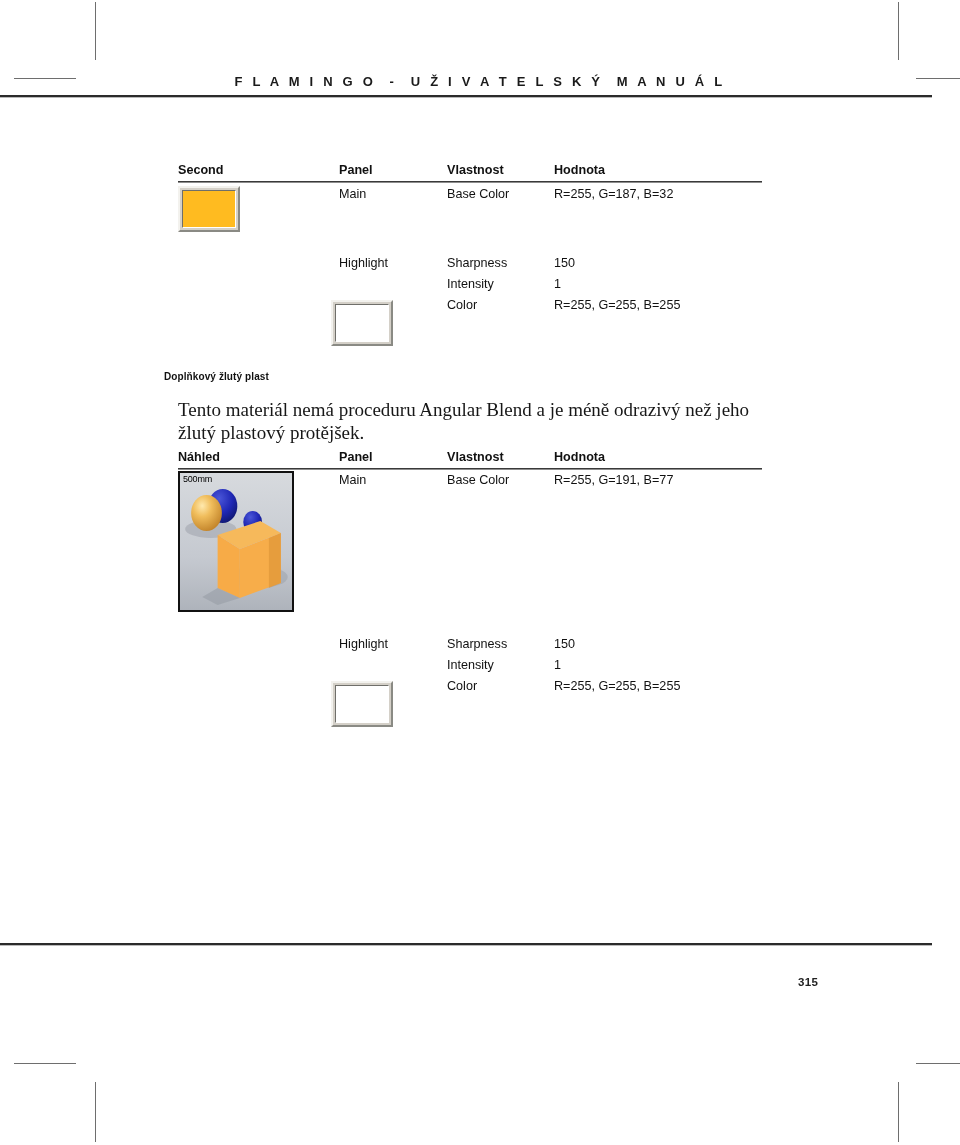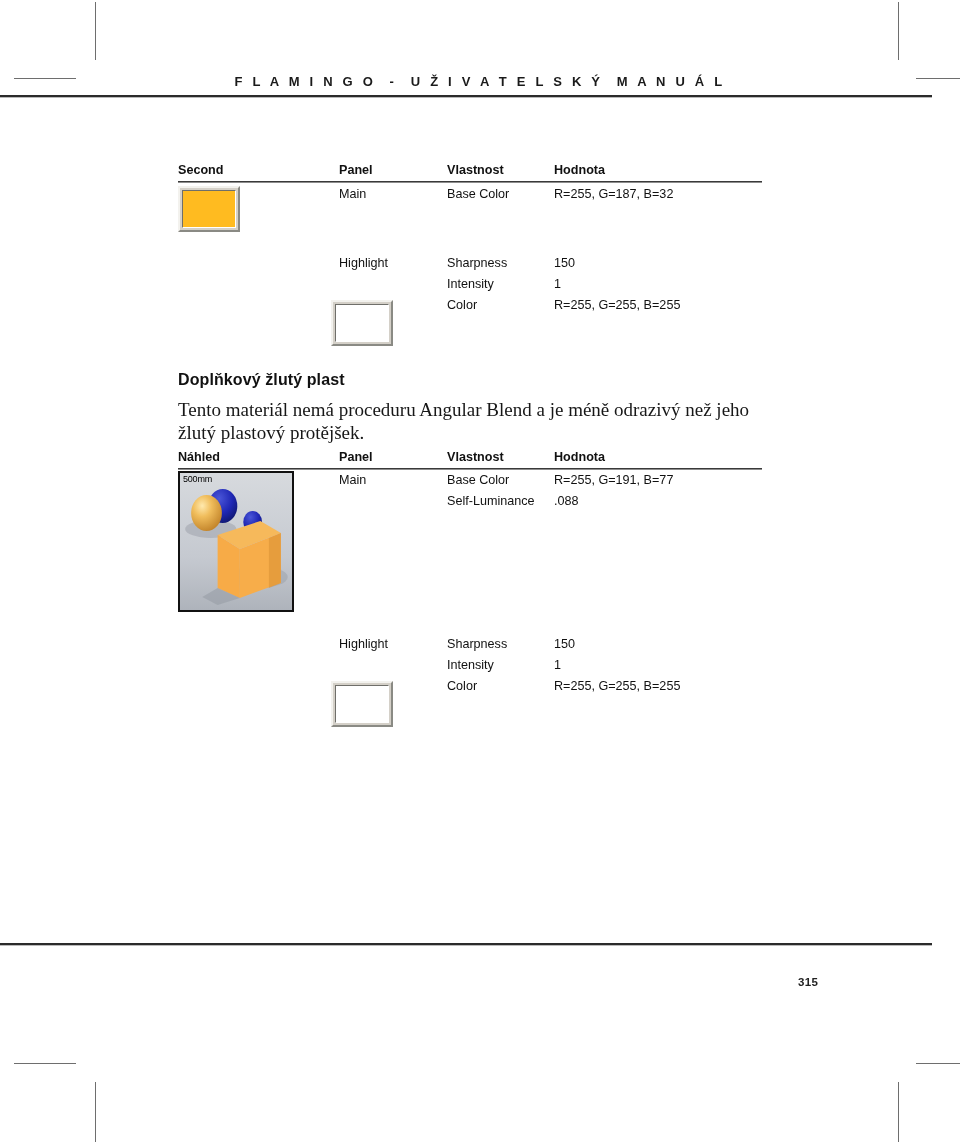--- a/index.html
+++ b/index.html
@@ -70,21 +70,21 @@
   }
   .swatch .inner{
     width:100%;height:100%;box-sizing:border-box;
     border-top:1px solid #6f6f6a;border-left:1px solid #6f6f6a;
     border-right:1px solid #ffffff;border-bottom:1px solid #ffffff;
   }
   .swatch .inner .fill{width:100%;height:100%;}
 
   
   .sec-heading{
-    position:absolute;left:178px;font-size:16px;font-weight:700;color:#111;
+    position:absolute;left:164px;font-size:10px;font-weight:700;color:#111;
     letter-spacing:.1px;
   }
   .body-text{
     position:absolute;left:178px;width:600px;
     font-family:"Liberation Serif", serif;
     font-size:19px;line-height:23px;color:#171717;
   }
 
   
   .thumb{
@@ -215,24 +215,20 @@
       <polygon points="44,115 70,125 44,132 26,124" fill="#8f959d" opacity="0.45"></polygon>
     </svg>
   </div>
 
   <div class="tbl" style="top:473px;">
     <div class="trow">
       <div class="cell c-panel">Main</div>
       <div class="cell c-prop">Base Color</div>
       <div class="cell c-val">R=255, G=191, B=77</div>
     </div>
-    <div class="trow">
-      <div class="cell c-prop">Self-Luminance</div>
-      <div class="cell c-val">.088</div>
-    </div>
   </div>
 
   <div class="swatch" style="left:331px;top:681px;">
     <div class="inner">
       <div class="fill" style="background:#FFFFFF;"></div>
     </div>
   </div>
   <div class="tbl" style="top:637px;">
     <div class="trow">
       <div class="cell c-panel">Highlight</div>

